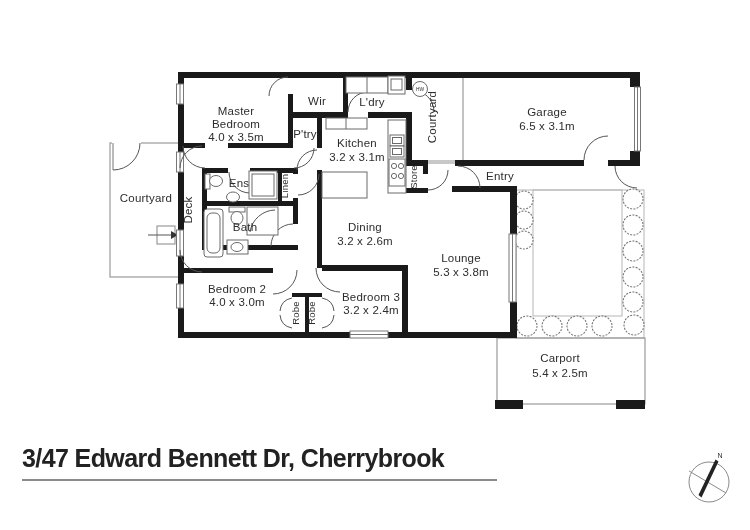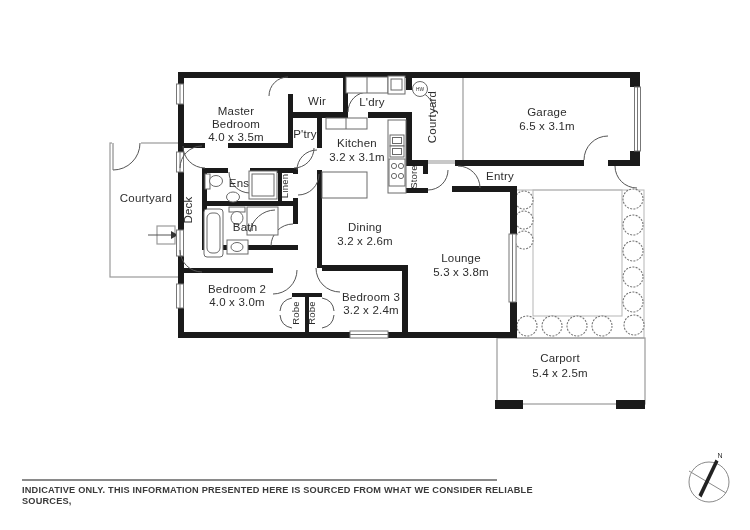--- a/index.html
+++ b/index.html
@@ -260,18 +260,18 @@
   </g>
 
   <g>
     <circle cx="709" cy="482" r="20" fill="none" stroke="#8a8a8a" stroke-width="1"></circle>
     <line x1="689" y1="471" x2="726" y2="493" stroke="#8a8a8a" stroke-width="1"></line>
     <polygon points="718.5,461.5 701.5,497.5 698.5,495 715.5,459.5" fill="#222"></polygon>
     <text x="720" y="458" text-anchor="middle" font-size="7" fill="#333">N</text>
   </g>
 </svg>
 
+<div id="title">3/47 Edward Bennett Dr, Cherrybrook</div>
 <div id="rule"></div>
 <div id="disclaimer">
-  <div>INDICATIVE ONLY. THIS INFORMATION PRESENTED HERE IS SOURCED FROM WHAT WE CONSIDER RELIABLE SOURCES,</div>
 </div>
 
 </div>
 
 </body></html>

